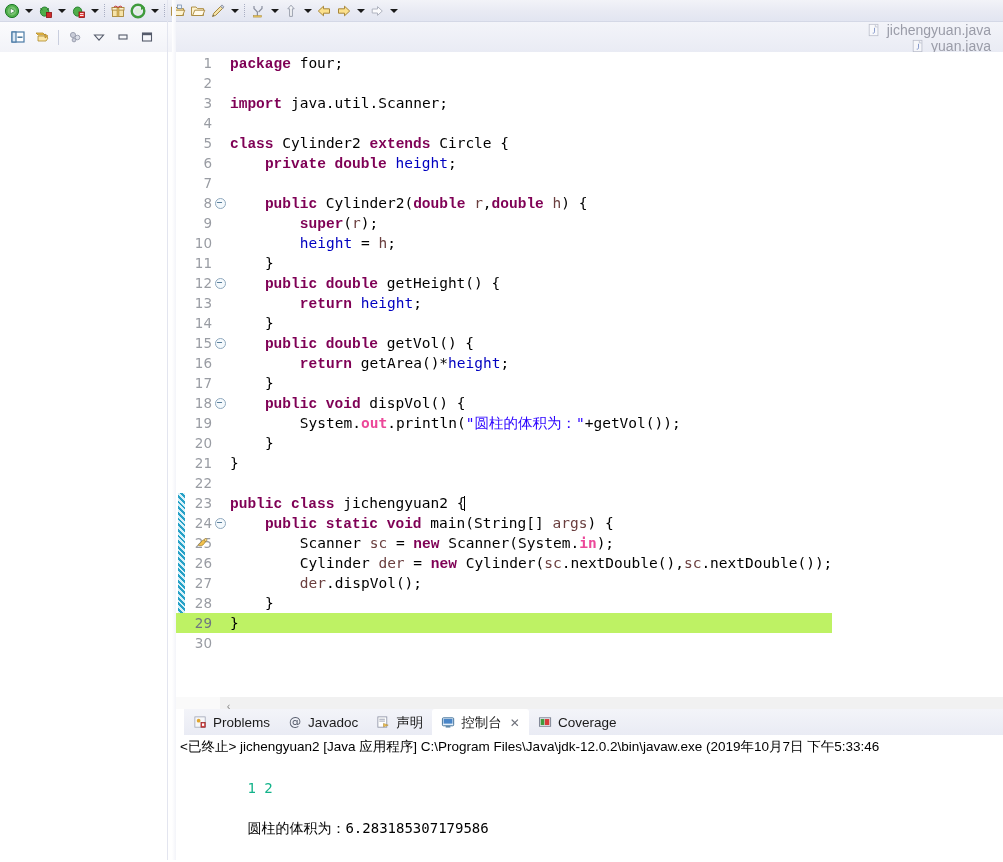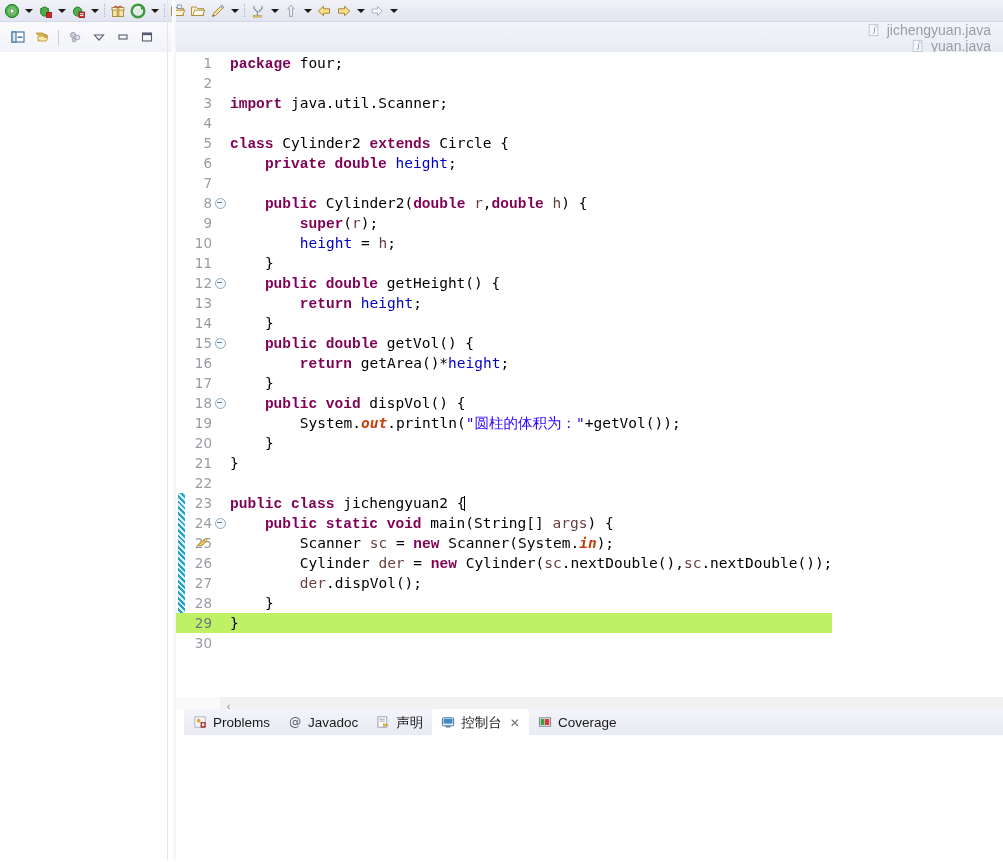--- a/index.html
+++ b/index.html
@@ -113,21 +113,21 @@
   .ln .fold i:after{
     content:"";position:absolute;left:1px;top:3px;width:5px;height:1px;background:#5a7f9c;
   }
   .ln .src{padding-left:3px;}
   .ln.current{background:#bef264;}
   .ln.current .num{color:#6f7680;}
 
   .k{color:#7f0055;font-weight:bold;font-family:Liberation Mono, monospace;}       
   .f{color:#0000c0;}                         
   .s{color:#2a00ff;}                         
-  .st{color:#c2410c;font-style:italic;font-weight:bold;}  
+  .st{color:#ec4899;font-weight:bold;}  
   .lv{color:#6a3e3e;}                        
   .pl{color:#000000;}
 
   .warn-marker{position:absolute;left:20px;width:16px;height:16px;}
   .caret{
     display:inline-block;width:1px;height:15px;background:#000;
     vertical-align:-3px;margin:0 -1px;
   }
 
   .hscroll{
@@ -472,15 +472,22 @@
             <svg width="15" height="15" viewBox="0 0 16 16">
               <rect x="1.5" y="3" width="12" height="9" fill="#f0f2f7" stroke="#6d7486" stroke-width=".9"></rect>
               <rect x="2.8" y="4.3" width="4" height="6.4" fill="#3f9b3c"></rect>
               <rect x="7.3" y="4.3" width="4.8" height="6.4" fill="#d63a3a"></rect>
             </svg>
           </span>
           <span>Coverage</span>
         </div>
       </div>
     <div class="btab-underline"></div>
+    <div class="console">
+      <div class="console-head">&lt;已终止&gt; jichengyuan2 [Java 应用程序] C:\Program Files\Java\jdk-12.0.2\bin\javaw.exe  (2019年10月7日 下午5:33:46</div>
+      <div class="console-out">
+        <span class="console-in">1 2</span><br>
+        <span class="console-line">圆柱的体积为：6.283185307179586</span>
+      </div>
+    </div>
   </div>
 
 </div>
 
 </body></html>

